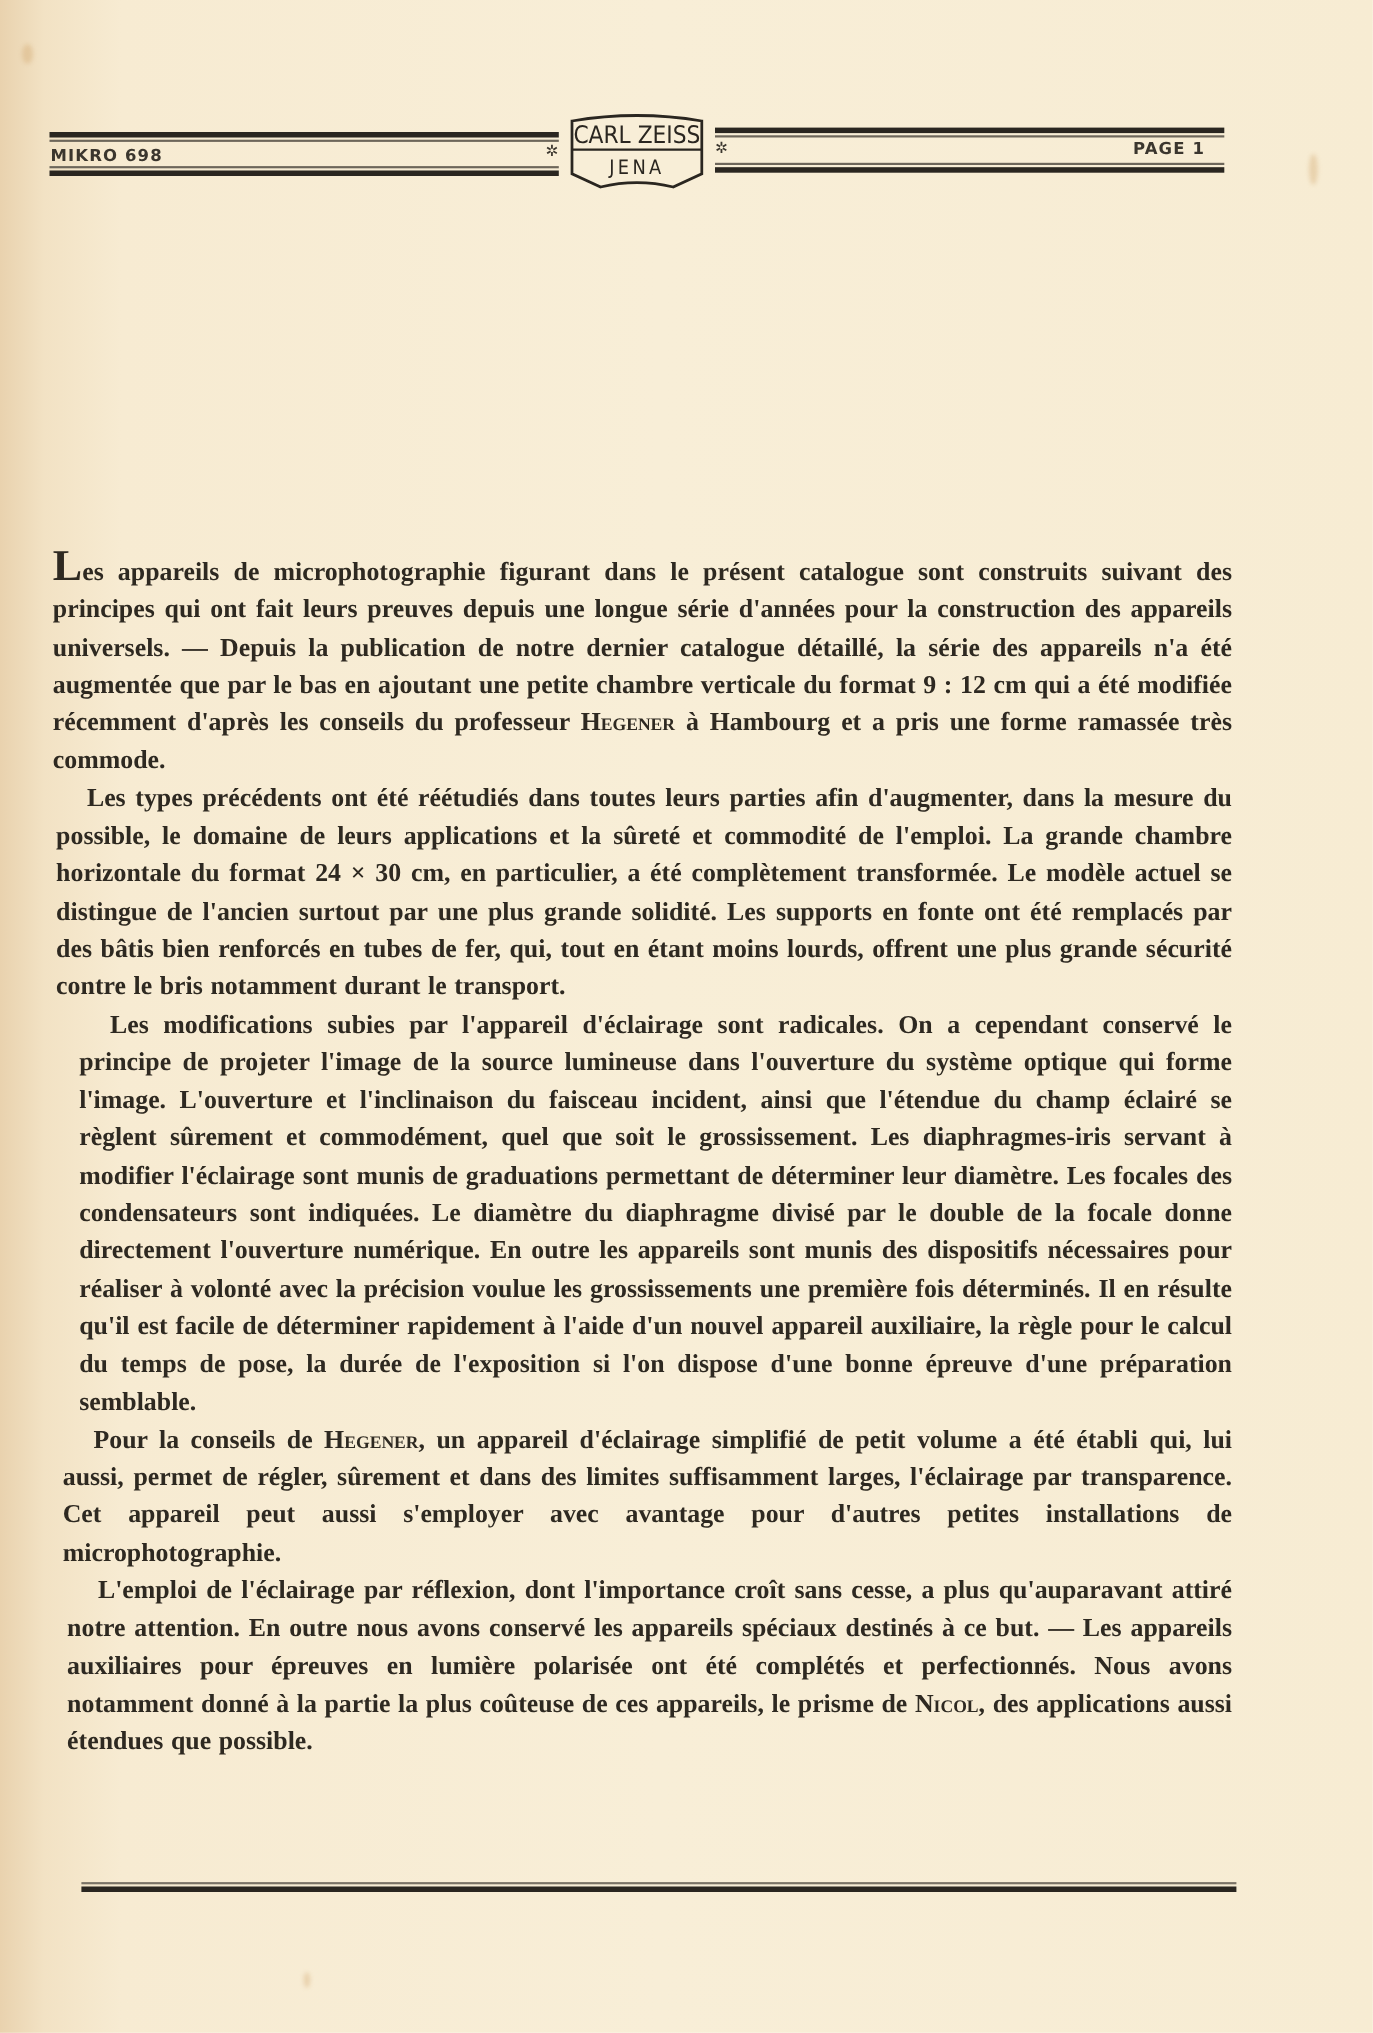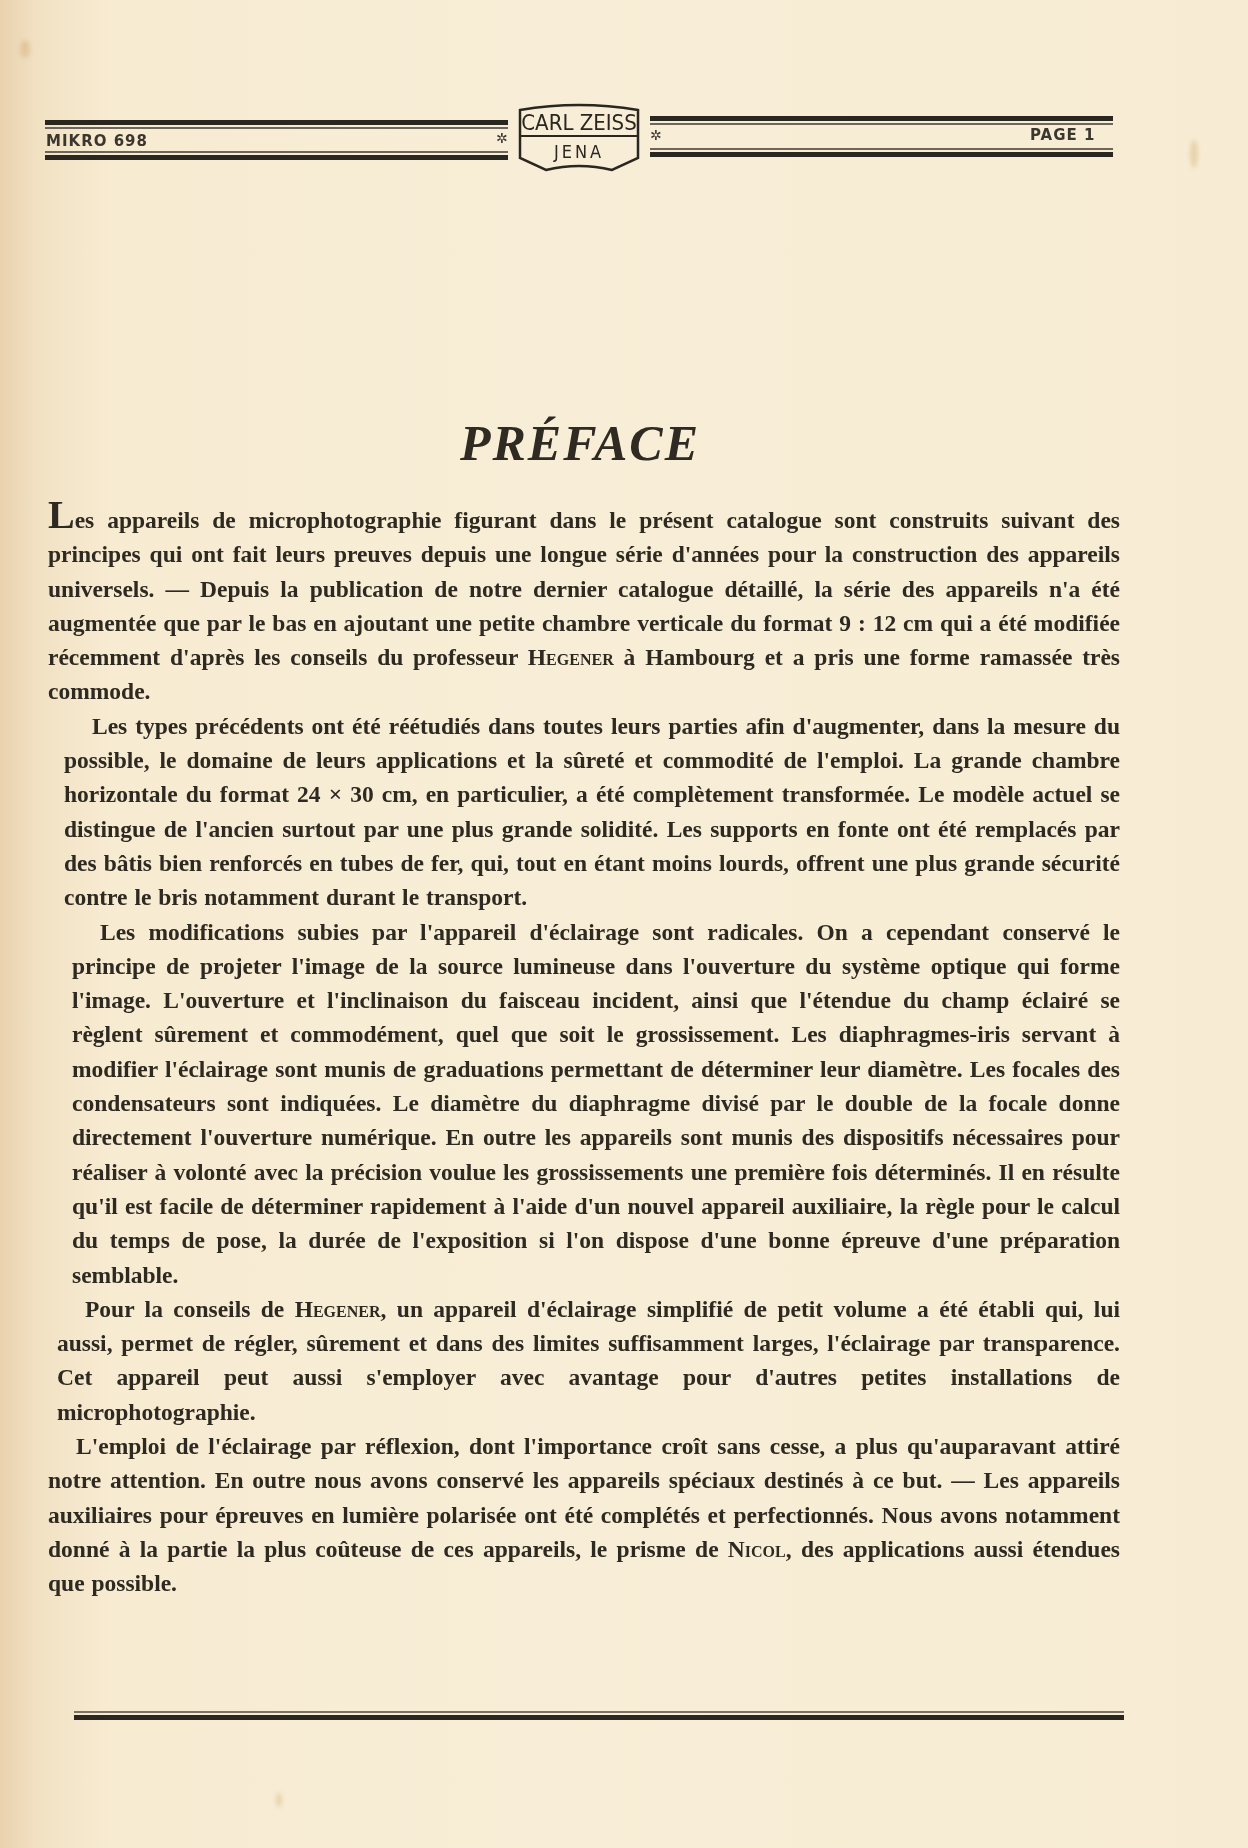--- a/index.html
+++ b/index.html
@@ -47,24 +47,24 @@
     .body {
       position: absolute; left: 48px; top: 503px; width: 1072px;
       font-family: "Liberation Serif", "DejaVu Serif", serif;
       font-size: 23.5px; line-height: 34.3px; text-align: justify;
       text-align-last: left; word-spacing: 1px; color: #2e2921;
     }
     .para { margin: 0; text-indent: 28px; font-weight: bold; }
     .para.first { text-indent: 0; }
     .dropcap { font-size: 40px; line-height: 20px; }
     .sc { font-variant: small-caps; }
-    .p2 { margin-left: 16px; }
+    .p2 { margin-left: 3px; }
     .p3 { margin-left: 24px; }
     .p4 { margin-left: 9px; }
-    .p5 { }
+    .p5 { margin-left: 13px; }
 
     
     #rule-bottom { position: absolute; left: 74px; top: 1711px; width: 1050px; }
     #rule-bottom .thin { margin-top: 0; margin-bottom: 2px; height: 2px; background: #7a7366; }
     #rule-bottom .thick { height: 5px; }
 
     .stain { position: absolute; border-radius: 50%; background: rgba(205,160,100,0.35); filter: blur(2px); }
   </style>
 </head>
 <body>
@@ -102,21 +102,20 @@
     <div id="logo">
       <svg viewBox="0 0 134 72">
         <path d="M8 10 Q67 0 126 10 L126 58 L100 70 Q67 62 34 70 L8 58 Z" fill="#f8eed7" stroke="#2a2620" stroke-width="2.5"></path>
         <line x1="8" y1="36" x2="126" y2="36" stroke="#2a2620" stroke-width="2"></line>
         <text class="logo-text" x="67" y="30" text-anchor="middle" font-size="22">CARL ZEISS</text>
         <text class="logo-text" x="67" y="58" text-anchor="middle" font-size="18" letter-spacing="3">JENA</text>
       </svg>
     </div>
   </div>
 
-  <h1 id="title">PRÉFACE</h1>
 
   <div class="body" id="body">
       <p class="para first p1"><span class="dropcap">L</span><span>es appareils de microphotographie figurant dans le présent catalogue sont construits suivant des principes qui ont fait leurs preuves depuis une longue série d'années pour la construction des appareils universels. — Depuis la publication de notre dernier catalogue détaillé, la série des appareils n'a été augmentée que par le bas en ajoutant une petite chambre verticale du format 9 : 12 cm qui a été modifiée récemment d'après les conseils du professeur </span><span class="sc">Hegener</span><span> à Hambourg et a pris une forme ramassée très commode.</span></p>
       <p class="para p2"><span>Les types précédents ont été réétudiés dans toutes leurs parties afin d'augmenter, dans la mesure du possible, le domaine de leurs applications et la sûreté et commodité de l'emploi. La grande chambre horizontale du format 24 × 30 cm, en particulier, a été complètement transformée. Le modèle actuel se distingue de l'ancien surtout par une plus grande solidité. Les supports en fonte ont été remplacés par des bâtis bien renforcés en tubes de fer, qui, tout en étant moins lourds, offrent une plus grande sécurité contre le bris notamment durant le transport.</span></p>
       <p class="para p3"><span>Les modifications subies par l'appareil d'éclairage sont radicales. On a cependant conservé le principe de projeter l'image de la source lumineuse dans l'ouverture du système optique qui forme l'image. L'ouverture et l'inclinaison du faisceau incident, ainsi que l'étendue du champ éclairé se règlent sûrement et commodément, quel que soit le grossissement. Les diaphragmes-iris servant à modifier l'éclairage sont munis de graduations permettant de déterminer leur diamètre. Les focales des condensateurs sont indiquées. Le diamètre du diaphragme divisé par le double de la focale donne directement l'ouverture numérique. En outre les appareils sont munis des dispositifs nécessaires pour réaliser à volonté avec la précision voulue les grossissements une première fois déterminés. Il en résulte qu'il est facile de déterminer rapidement à l'aide d'un nouvel appareil auxiliaire, la règle pour le calcul du temps de pose, la durée de l'exposition si l'on dispose d'une bonne épreuve d'une préparation semblable.</span></p>
       <p class="para p4"><span>Pour la conseils de </span><span class="sc">Hegener</span><span>, un appareil d'éclairage simplifié de petit volume a été établi qui, lui aussi, permet de régler, sûrement et dans des limites suffisamment larges, l'éclairage par transparence. Cet appareil peut aussi s'employer avec avantage pour d'autres petites installations de microphotographie.</span></p>
       <p class="para p5"><span>L'emploi de l'éclairage par réflexion, dont l'importance croît sans cesse, a plus qu'auparavant attiré notre attention. En outre nous avons conservé les appareils spéciaux destinés à ce but. — Les appareils auxiliaires pour épreuves en lumière polarisée ont été complétés et perfectionnés. Nous avons notamment donné à la partie la plus coûteuse de ces appareils, le prisme de </span><span class="sc">Nicol</span><span>, des applications aussi étendues que possible.</span></p>
     </div>
 
   <div class="rule below" id="rule-bottom">

